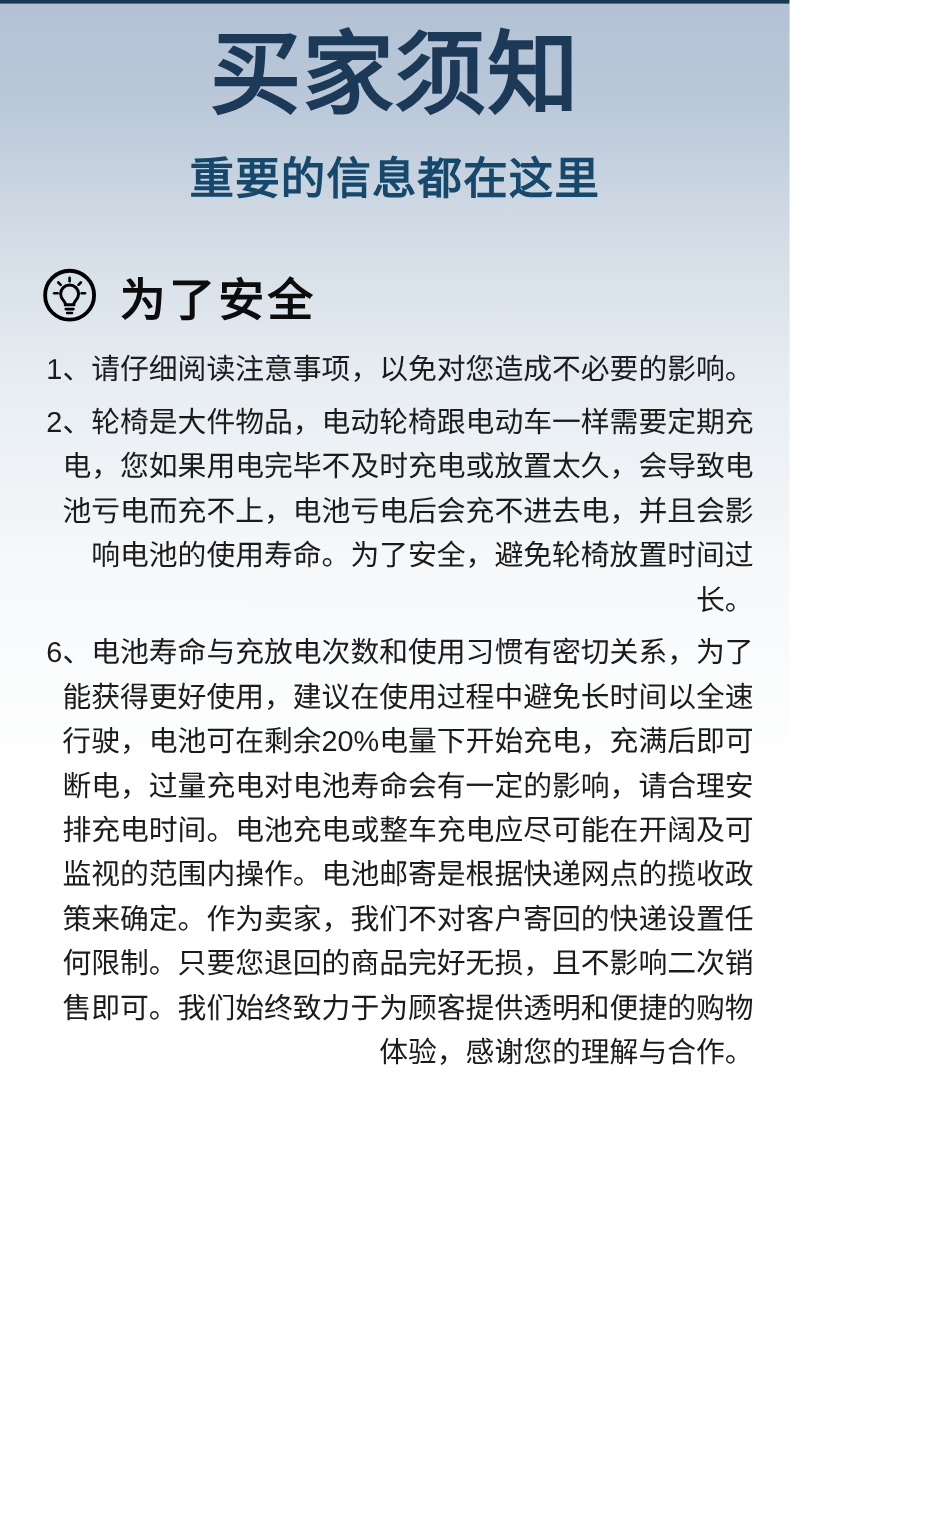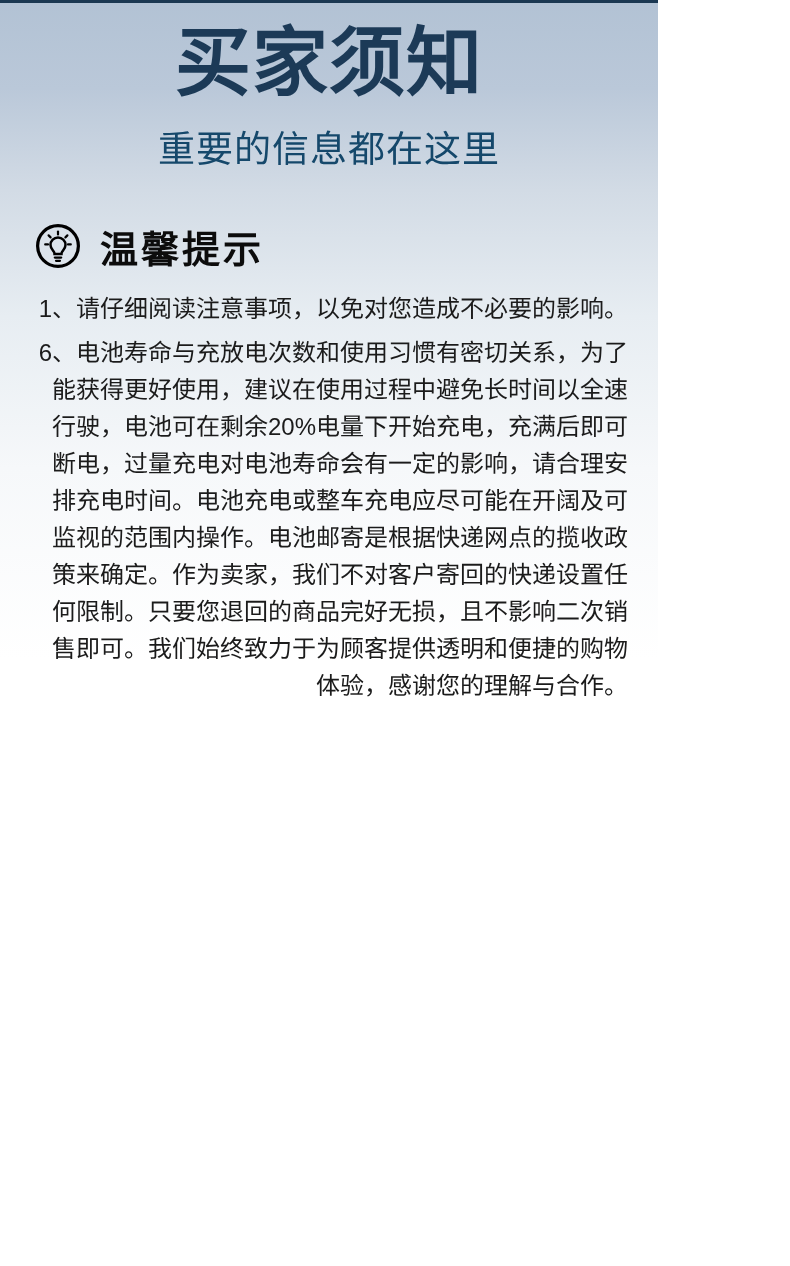--- a/index.html
+++ b/index.html
@@ -31,21 +31,21 @@
     margin: 0;
     font-size: 76px;
     line-height: 1.05;
     font-weight: 900;
     color: #1c3a57;
     letter-spacing: 1px;
   }
   .subtitle {
     margin: 16px 0 0 0;
     font-size: 37px;
-    font-weight: 400;
+    font-weight: 700;
     color: #15486b;
     letter-spacing: 1px;
   }
   .tips-heading {
     display: flex;
     align-items: center;
     gap: 18px;
     margin: 46px 0 0 34px;
   }
   .icon-wrap {
@@ -95,21 +95,22 @@
           <line x1="20.8" y1="35.6" x2="27.2" y2="35.6" stroke-width="2.2"></line>
           <line x1="22" y1="38.8" x2="26" y2="38.8" stroke-width="2.2"></line>
           <line x1="24" y1="9.6" x2="24" y2="12.4" stroke-width="2.2"></line>
           <line x1="14.6" y1="13.4" x2="16.6" y2="15.4" stroke-width="2.2"></line>
           <line x1="33.4" y1="13.4" x2="31.4" y2="15.4" stroke-width="2.2"></line>
           <line x1="11.2" y1="22.4" x2="14" y2="22.4" stroke-width="2.2"></line>
           <line x1="34" y1="22.4" x2="36.8" y2="22.4" stroke-width="2.2"></line>
         </g>
       </svg>
     </span>
-    <h2 class="tips-title">温馨提示</h2>
+    <h2 class="tips-title">为了安全</h2>
   </div>
 
   <div class="notice-list">
     <p>1、请仔细阅读注意事项，以免对您造成不必要的影响。</p>
+    <p>2、轮椅是大件物品，电动轮椅跟电动车一样需要定期充电，您如果用电完毕不及时充电或放置太久，会导致电池亏电而充不上，电池亏电后会充不进去电，并且会影响电池的使用寿命。为了安全，避免轮椅放置时间过长。</p>
     <p>6、电池寿命与充放电次数和使用习惯有密切关系，为了能获得更好使用，建议在使用过程中避免长时间以全速行驶，电池可在剩余20%电量下开始充电，充满后即可断电，过量充电对电池寿命会有一定的影响，请合理安排充电时间。电池充电或整车充电应尽可能在开阔及可监视的范围内操作。电池邮寄是根据快递网点的揽收政策来确定。作为卖家，我们不对客户寄回的快递设置任何限制。只要您退回的商品完好无损，且不影响二次销售即可。我们始终致力于为顾客提供透明和便捷的购物体验，感谢您的理解与合作。</p>
   </div>
 
 </div>
 
 </body></html>

